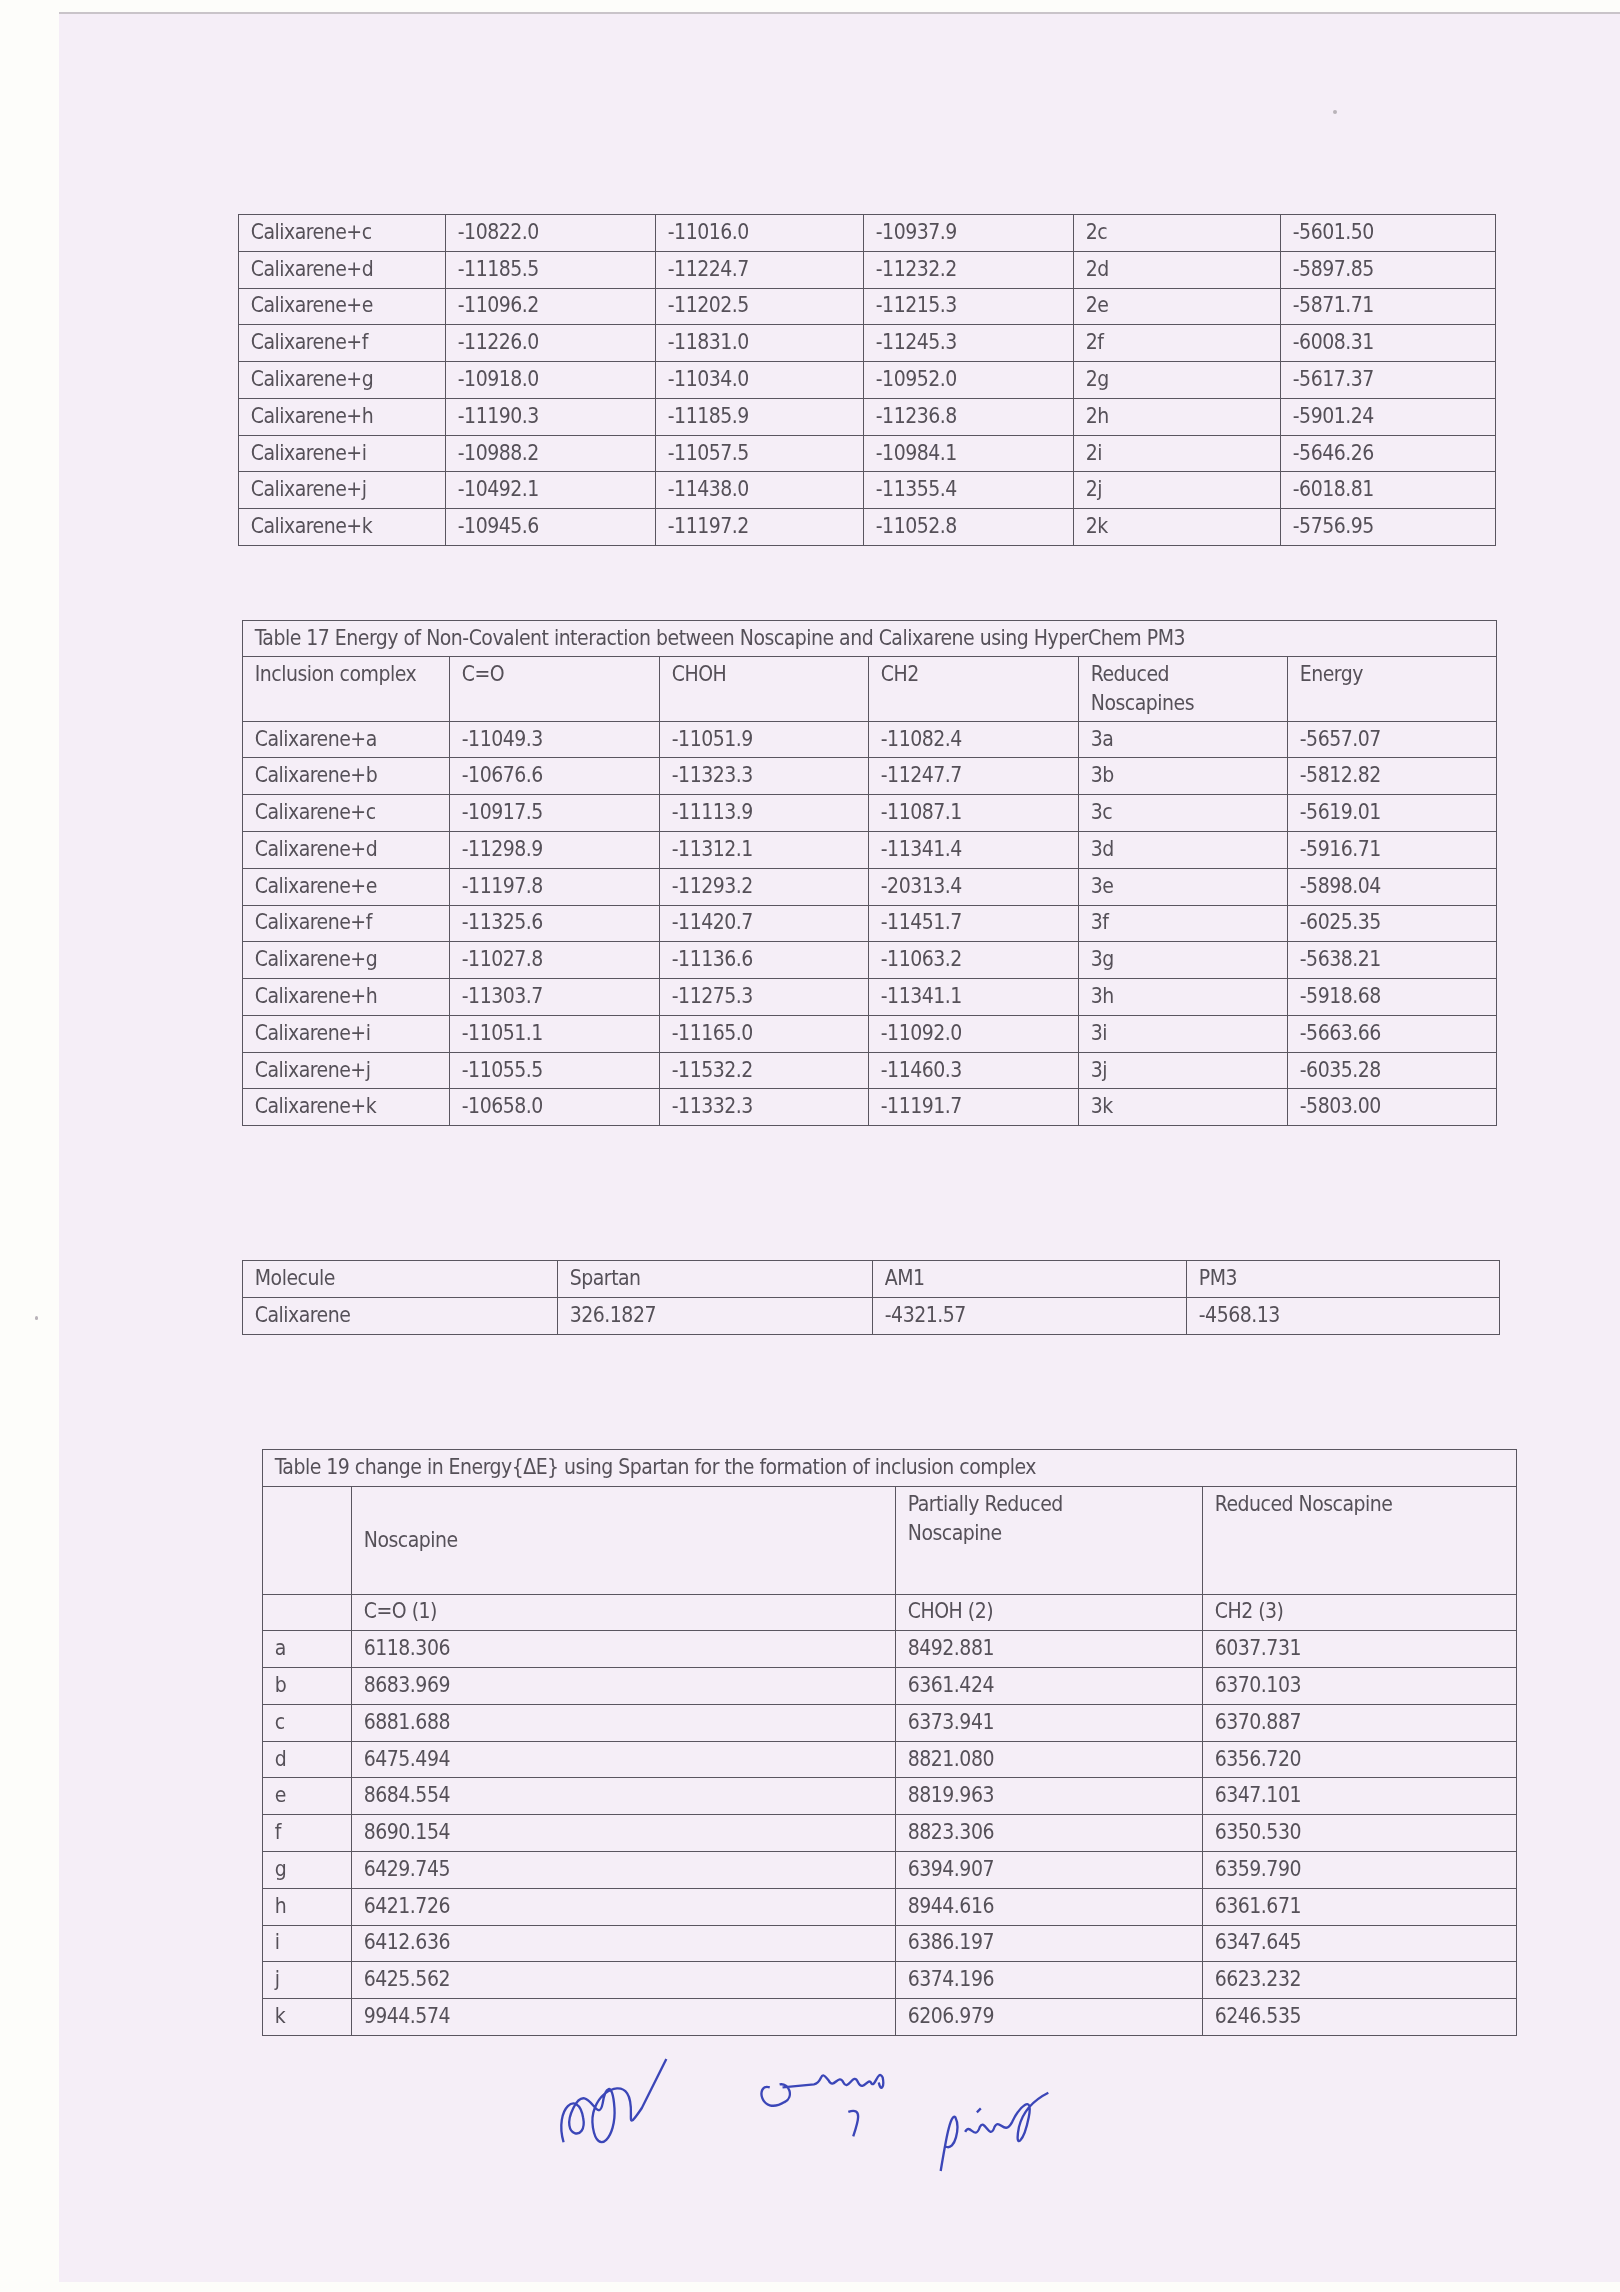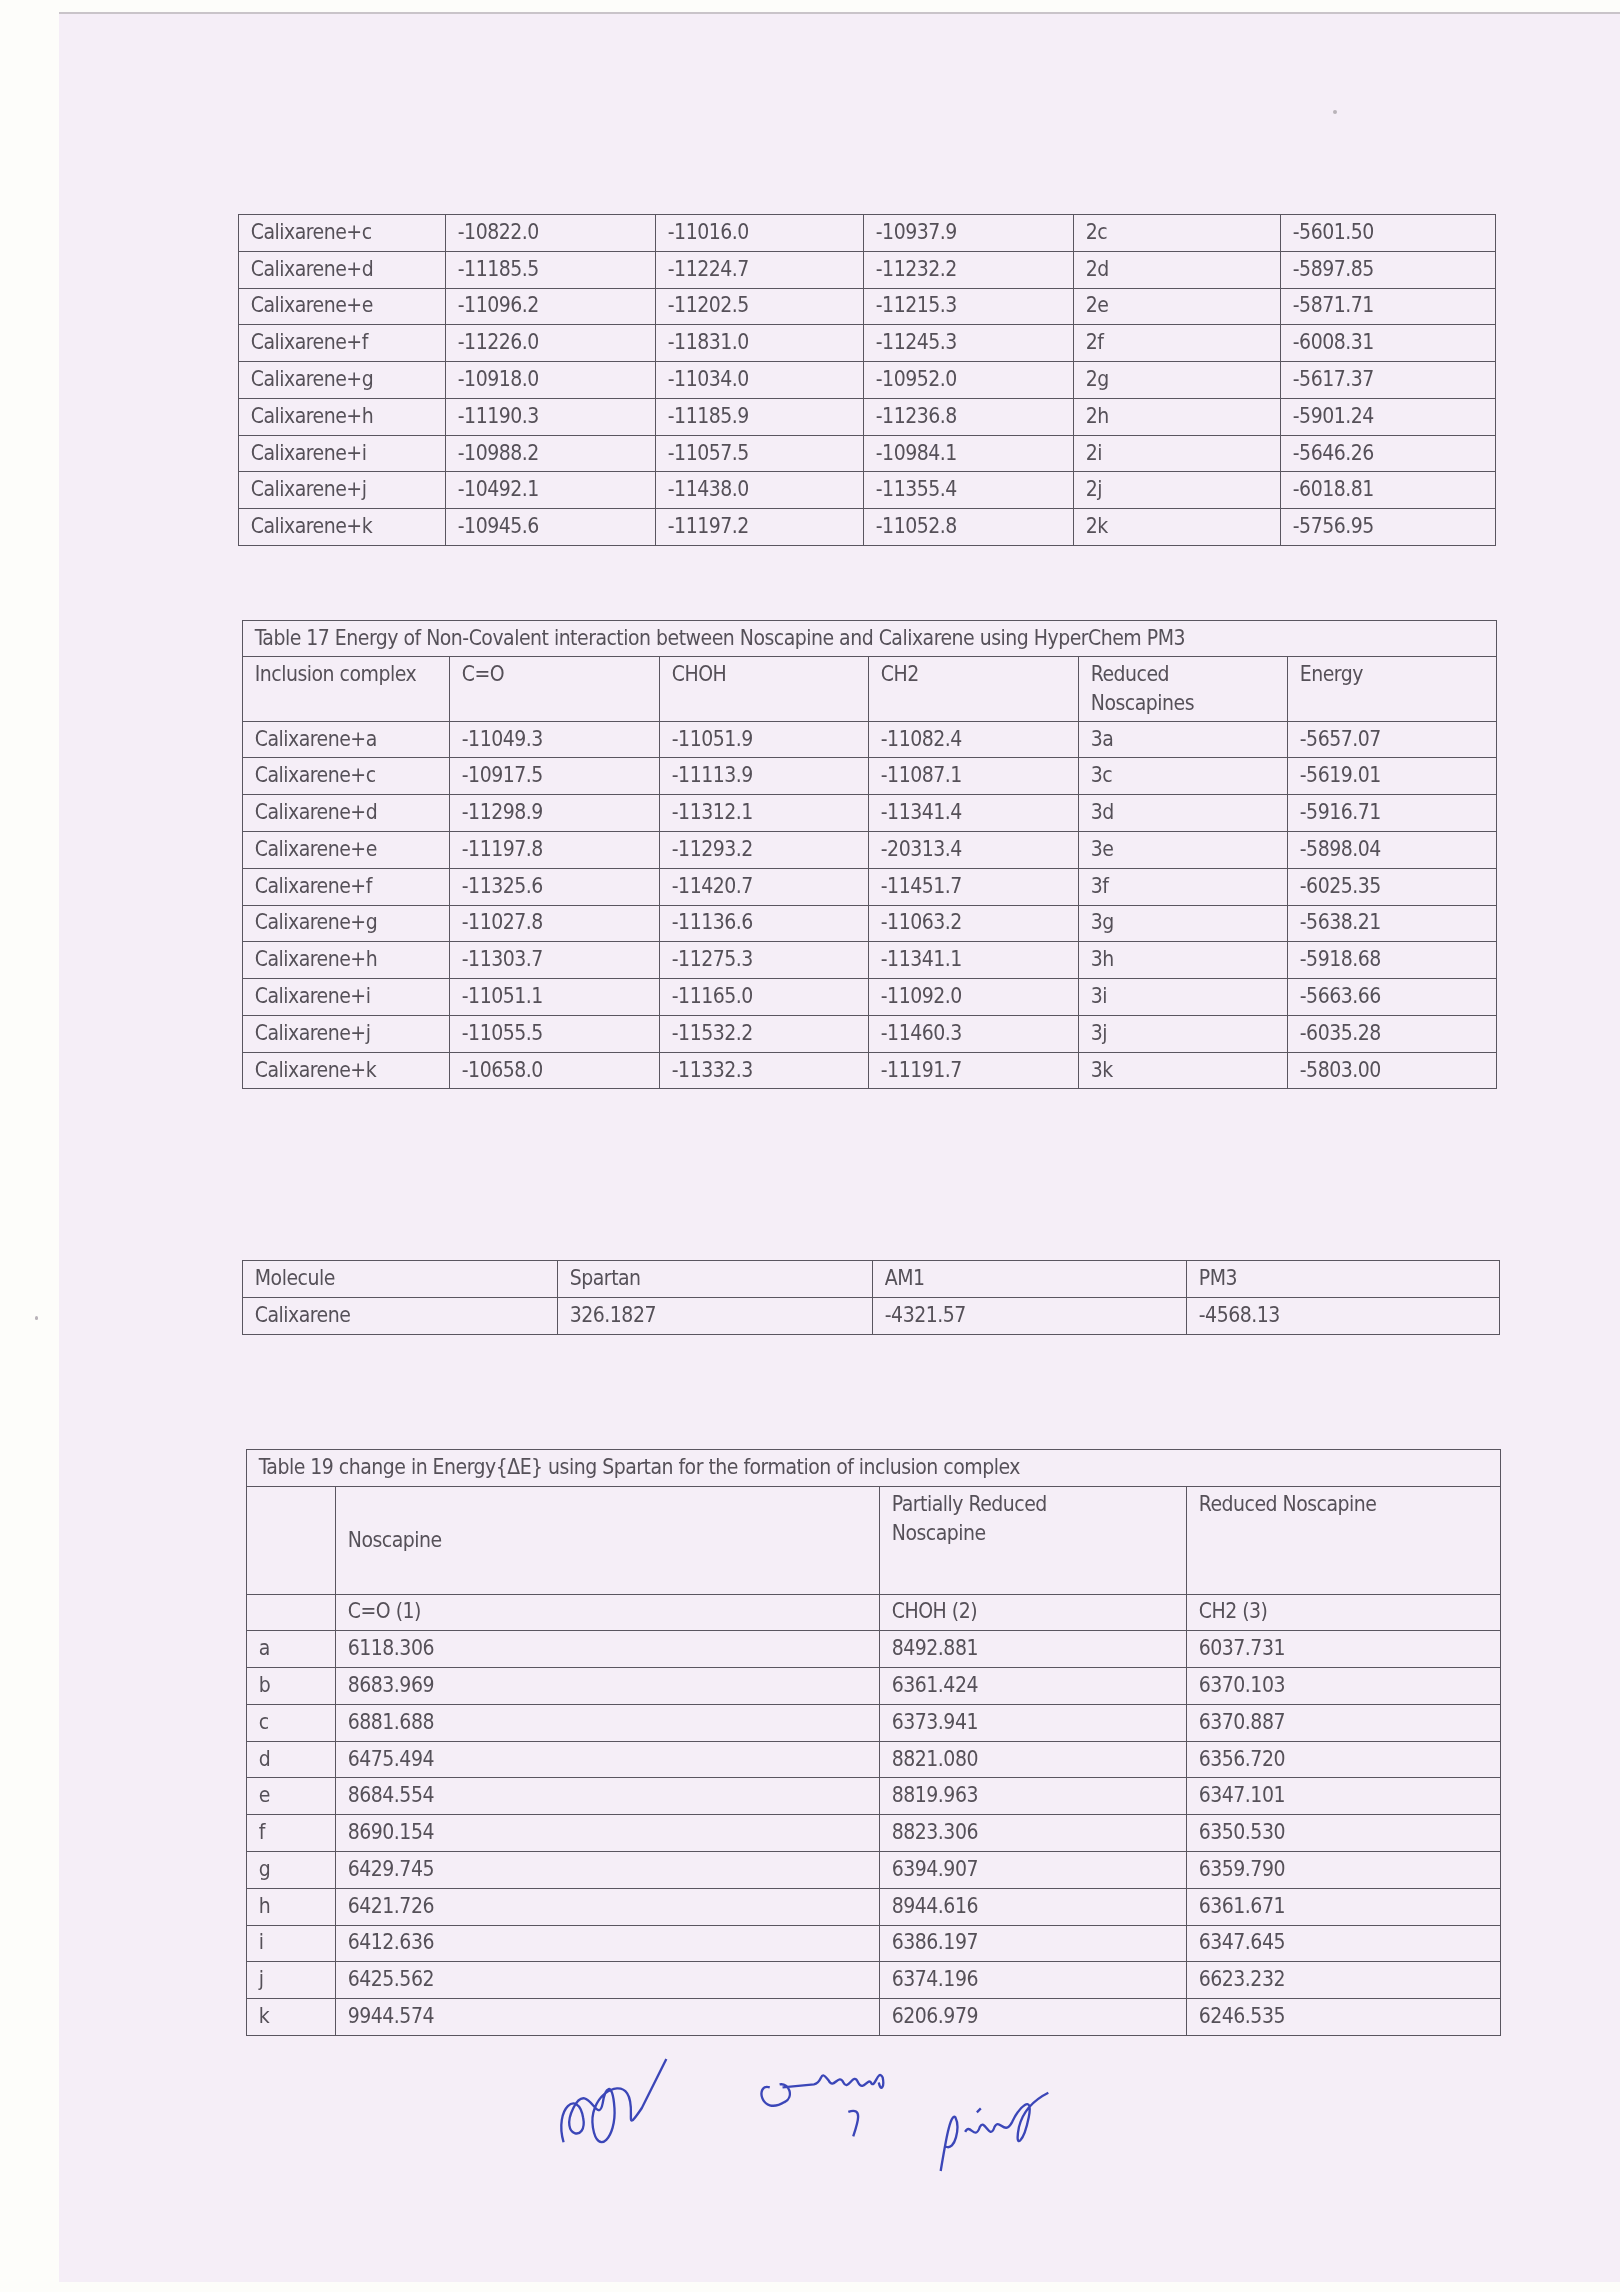--- a/index.html
+++ b/index.html
@@ -27,21 +27,21 @@
     letter-spacing: -0.5px;
   }
   table.t td.wrap { white-space: normal; margin-top: 44px; }
   .cap { white-space: normal !important; }
   #t16 { left: 238px; top: 214px; width: 1256px; }
   #t16 td { height: 30px; }
   #t17 { left: 242px; top: 620px; width: 1253px; }
   #t17 td { height: 30px; }
   #t18 { left: 242px; top: 1260px; width: 1256px; }
   #t18 td { height: 30px; }
-  #t19 { left: 246px; top: 1449px; width: 1254px; padding-left: 37px; }
+  #t19 { left: 262px; top: 1449px; width: 1254px; padding-left: 37px; }
   #t19 td { height: 30px; }
   .sig { position: absolute; }
   .speck { position: absolute; width: 3.9px; height: 3.9px; border-radius: 50%; background: #b9b3b9; }
 </style>
 </head>
 <body>
 
 <div class="paper">
   <span class="speck" style="left:1274px;top:98px;"></span>
   <span class="speck" style="left:-24.5px;top:1304px;"></span>
@@ -157,20 +157,28 @@
   <tbody id="t17-body">
       <tr>
         <td>Calixarene+a</td>
         <td>-11049.3</td>
         <td>-11051.9</td>
         <td>-11082.4</td>
         <td>3a</td>
         <td>-5657.07</td>
       </tr>
       <tr>
+        <td>Calixarene+b</td>
+        <td>-10676.6</td>
+        <td>-11323.3</td>
+        <td>-11247.7</td>
+        <td>3b</td>
+        <td>-5812.82</td>
+      </tr>
+      <tr>
         <td>Calixarene+c</td>
         <td>-10917.5</td>
         <td>-11113.9</td>
         <td>-11087.1</td>
         <td>3c</td>
         <td>-5619.01</td>
       </tr>
       <tr>
         <td>Calixarene+d</td>
         <td>-11298.9</td>

